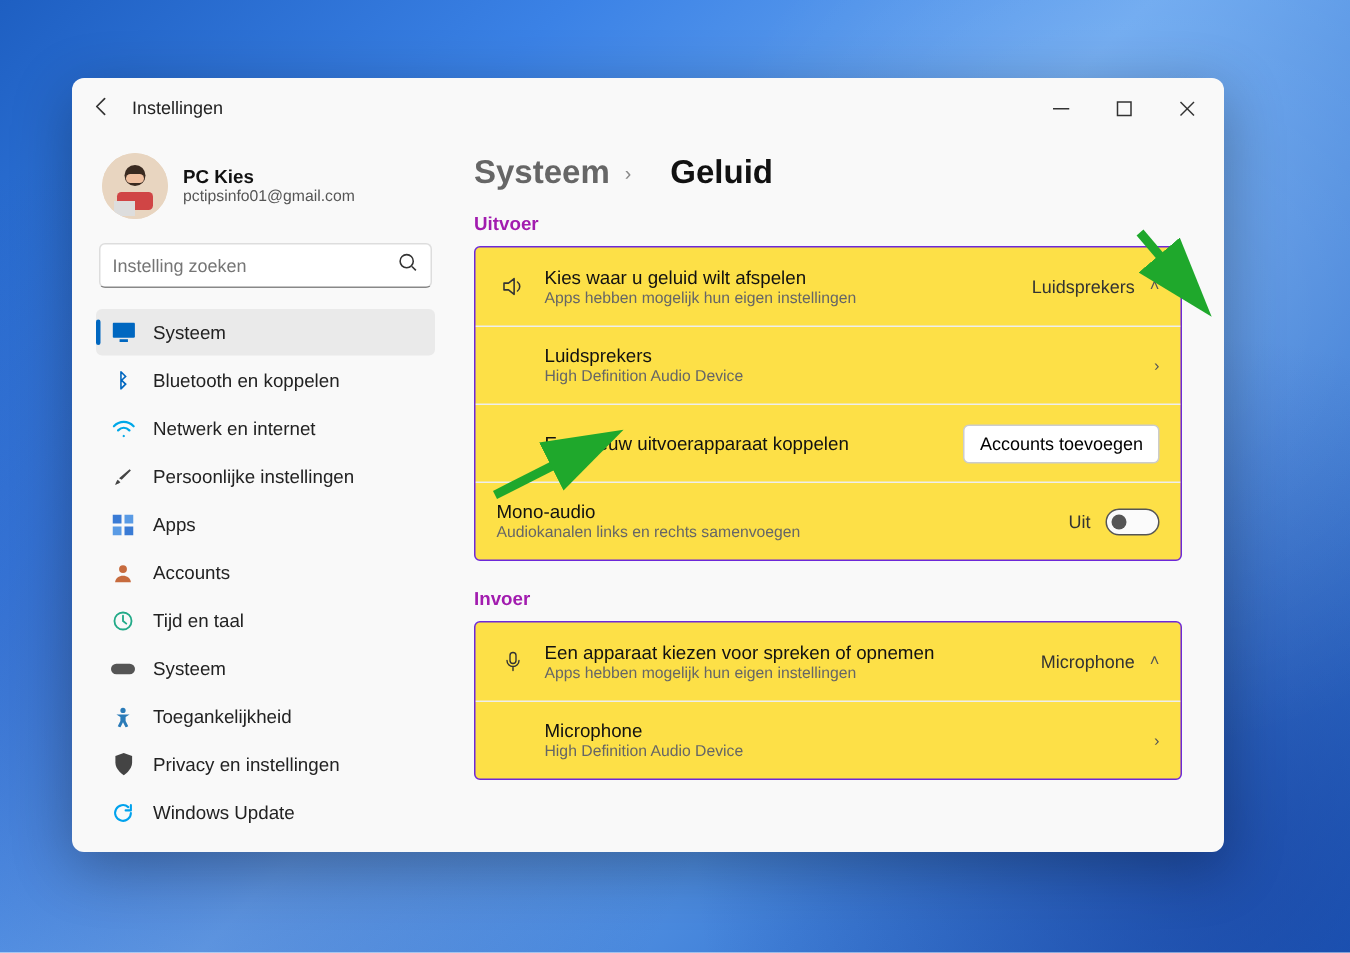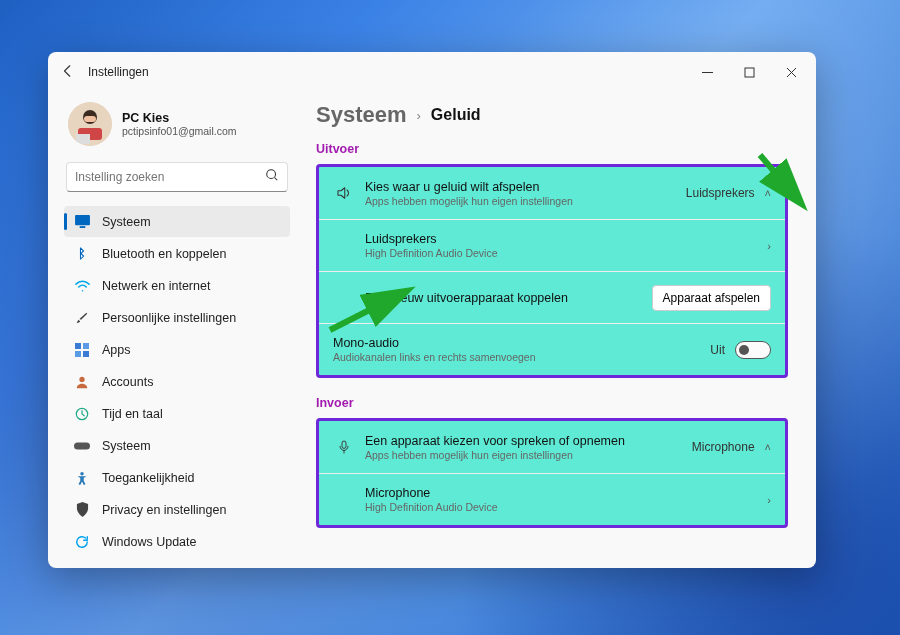--- a/index.html
+++ b/index.html
@@ -52,24 +52,24 @@
   .nav-item.active { background: #eaeaea; }
   .nav-item.active::before {
     content: ""; position: absolute; left: 0; top: 7px; bottom: 7px; width: 3px;
     background: #0067c0; border-radius: 2px;
   }
   .nav-icon { width: 16px; height: 16px; display: flex; align-items: center; justify-content: center; font-size: 13px; }
   .main { flex: 1; padding: 6px 28px 0 18px; overflow-y: auto; }
   .breadcrumb { display: flex; align-items: center; gap: 10px; margin: 4px 0 14px 0; }
   .breadcrumb .parent { font-size: 22px; color: #666; font-weight: 600; }
   .breadcrumb .sep { color: #888; font-size: 13px; }
-  .breadcrumb .current { font-size: 16px; font-weight: 600; color: #111; }
+  .breadcrumb .current { font-size: 22px; font-weight: 600; color: #111; margin-left: 16px; }
   .section-label { font-size: 12.5px; font-weight: 600; color: #a21caf; margin: 8px 0 8px 0; }
   .card-group {
-    background: #5eead4; border: 3px solid #6d28d9; border-radius: 4px; overflow: hidden;
+    background: #fde047; border: 1px solid #6d28d9; border-radius: 4px; overflow: hidden;
   }
   .row {
     display: flex; align-items: center; min-height: 52px; padding: 8px 14px;
     border-top: 1px solid #eee;
   }
   .row:first-child { border-top: none; }
   .row.indent { padding-left: 46px; }
   .row .lead-icon { width: 22px; margin-right: 10px; color: #333; display: flex; align-items: center; justify-content: center; }
   .row .texts { flex: 1; }
   .row .title2 { font-size: 12.5px; color: #111; }
@@ -288,21 +288,21 @@
           <div class="trail">
               <span class="chev">›</span>
             </div>
         </div>
 
         <div class="row indent">
           <div class="texts">
             <div class="title2">Een nieuw uitvoerapparaat koppelen</div>
           </div>
           <div class="trail">
-            <button class="btn-outline">Apparaat afspelen</button>
+            <button class="btn-outline">Accounts toevoegen</button>
           </div>
         </div>
 
 
         <div class="row">
           <div class="texts">
             <div class="title2">Mono-audio</div>
             <div class="sub">Audiokanalen links en rechts samenvoegen</div>
           </div>
           <div class="trail">

